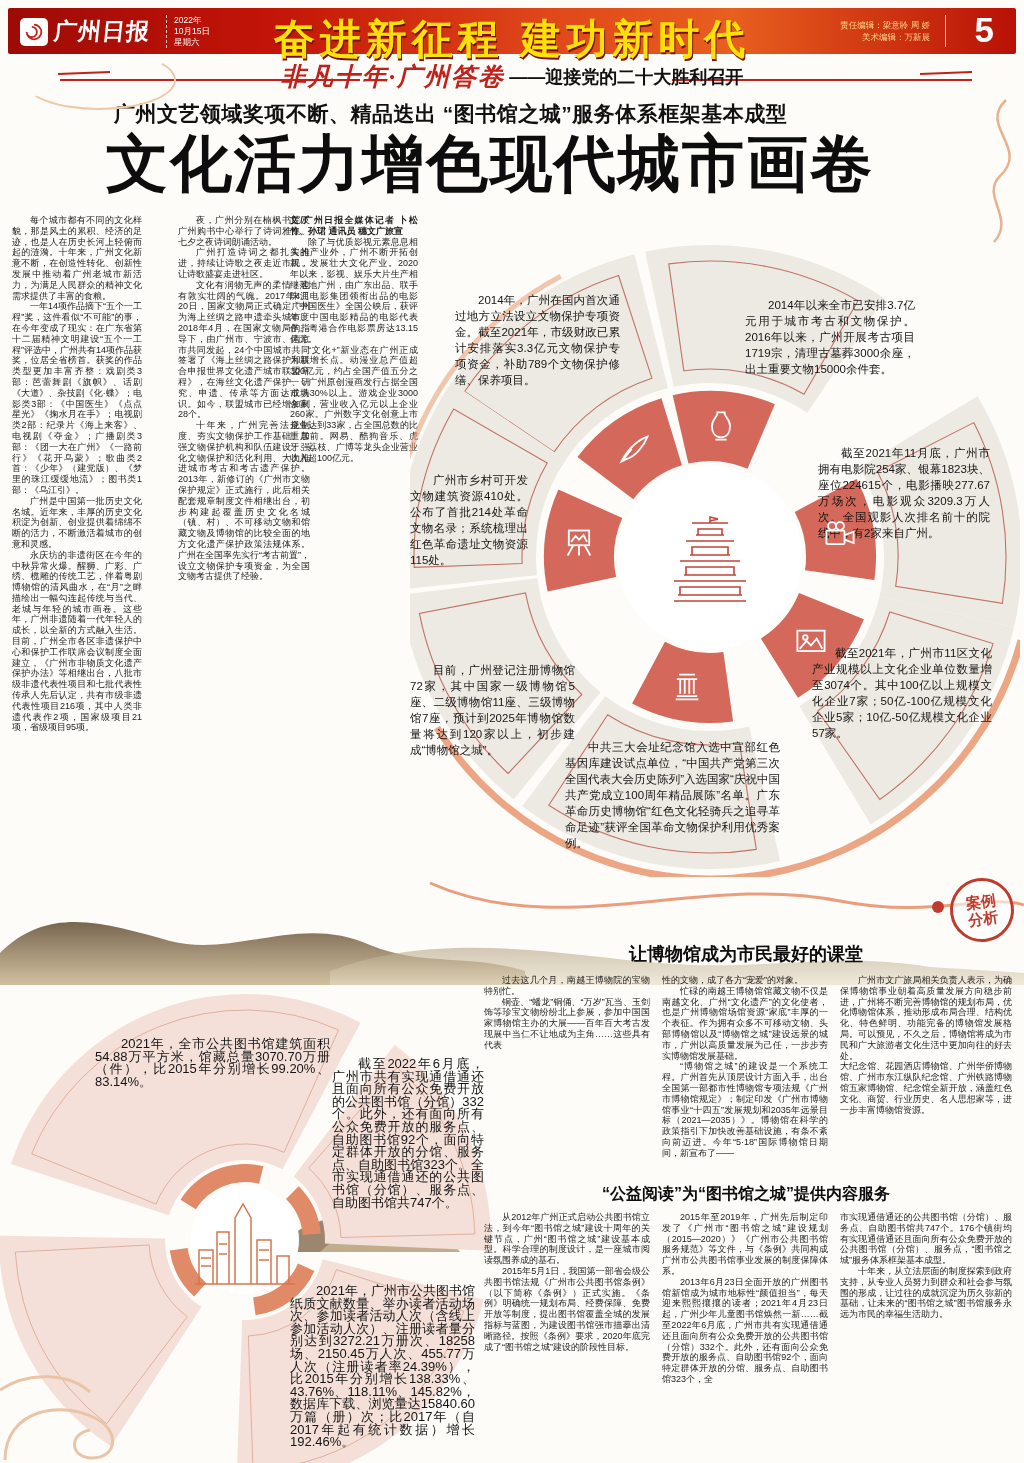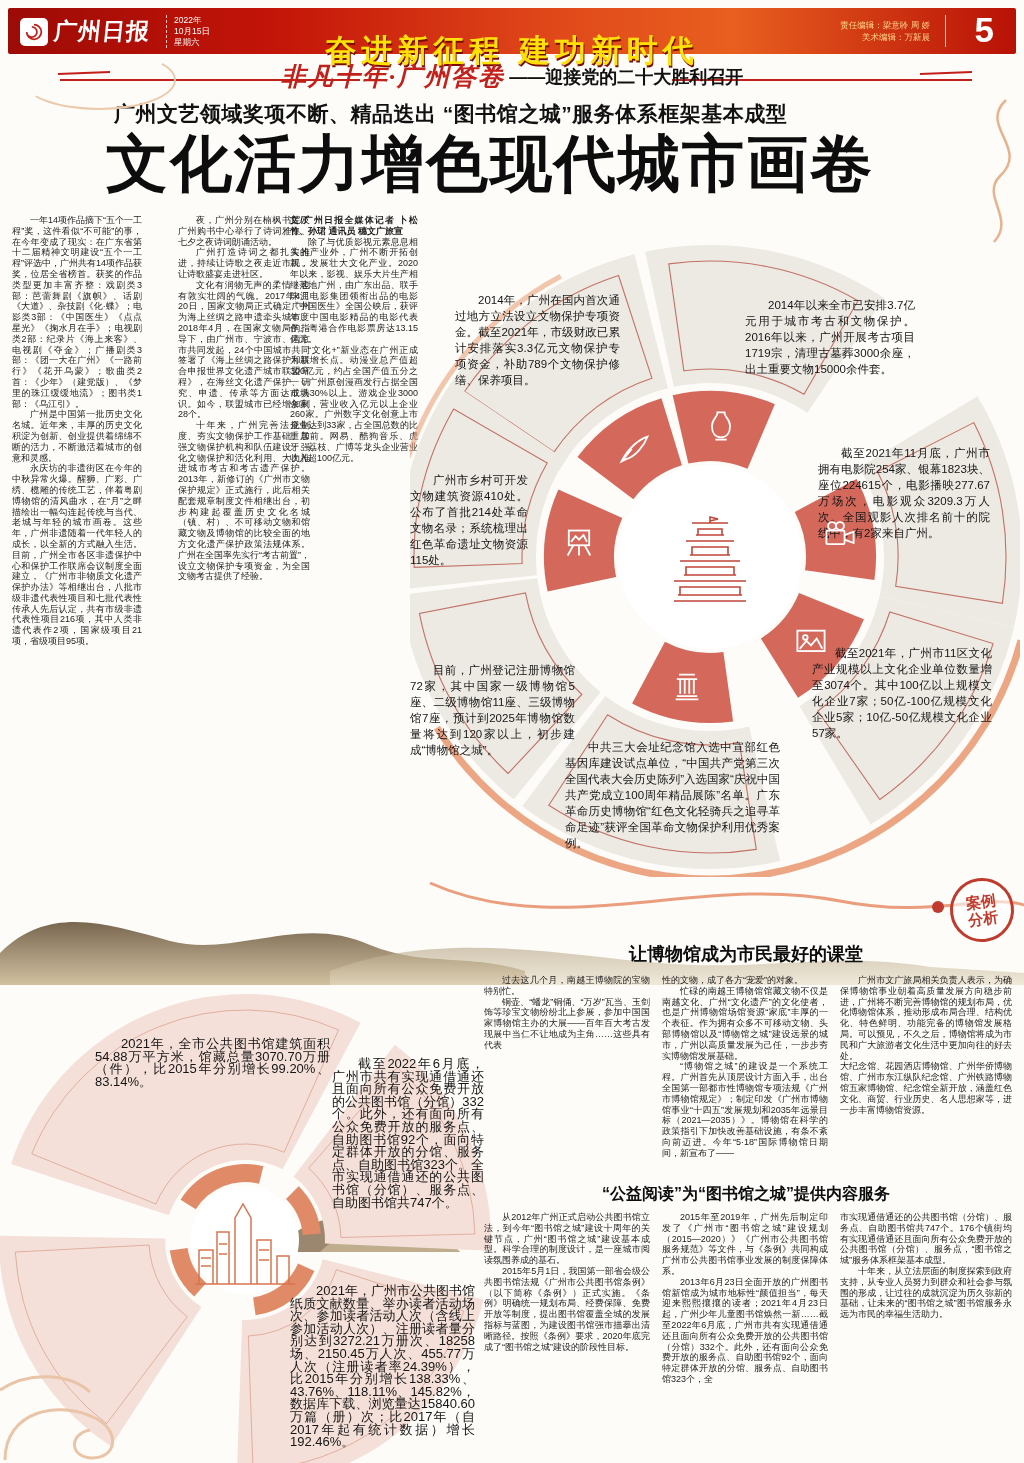--- a/index.html
+++ b/index.html
@@ -7,22 +7,22 @@
         font-family:"Liberation Sans", sans-serif;color:#1c1c1c;}
   
   .banner{position:absolute;left:8px;top:8px;width:1008px;height:46px;border-radius:2px;
     background:linear-gradient(90deg,#9d0b06,#c31408 26%,#e0481a 54%,#e85f1f 72%,#b81106);}
   .logo{position:absolute;left:12px;top:8px;display:flex;align-items:center;gap:6px;}
   .logo-mark{width:28px;height:28px;background:#fff;border-radius:5px;display:flex;align-items:center;justify-content:center;}
   .logo-text{color:#fff;font-size:23px;font-weight:700;transform:skewX(-6deg);letter-spacing:1px;
     font-family:"Liberation Serif", serif;}
   .date-block{position:absolute;left:158px;top:7px;border-left:1px dashed rgba(255,255,255,.75);
     padding-left:7px;color:#fff;font-size:8.5px;line-height:11px;}
-  .banner-title{position:absolute;left:50%;top:22px;transform:translateX(-50%);white-space:nowrap;
-    font-size:31px;font-weight:900;color:#ffe10a;letter-spacing:5px;text-shadow:1px 2px 0 #7a0b00;}
+  .banner-title{position:absolute;left:50%;top:4px;transform:translateX(-50%);white-space:nowrap;
+    font-size:41px;font-weight:900;color:#ffe10a;letter-spacing:5px;text-shadow:1px 2px 0 #7a0b00;}
   .editors{position:absolute;right:86px;top:11px;text-align:right;font-size:8.5px;line-height:12px;color:#ffd98c;}
   .page-divider{position:absolute;right:70px;top:7px;bottom:7px;width:1px;background:rgba(255,255,255,.75);}
   .pageno{position:absolute;right:22px;top:2px;font-size:35px;font-weight:900;color:#fff;}
   
   .subbanner{position:absolute;left:0;top:60px;width:1024px;height:36px;text-align:center;}
   .sub-cn{font-family:"Liberation Serif", serif;font-style:italic;font-weight:900;font-size:25px;color:#c2201a;letter-spacing:2px;vertical-align:middle;}
   .sub-rest{font-weight:900;font-size:18px;color:#111;vertical-align:middle;}
   .rule{position:absolute;background:#c2201a;height:2px;}
   
   .kicker{position:absolute;left:114px;top:100px;font-size:21px;font-weight:800;color:#111;letter-spacing:.5px;}
@@ -95,20 +95,21 @@
   </div>
 
   <div class="kicker">广州文艺领域奖项不断、精品迭出 “图书馆之城”服务体系框架基本成型</div>
   <div class="main-title">文化活力增色现代城市画卷</div>
   <svg class="swirl-svg" style="position:absolute;left:972px;top:96px;" width="50" height="150">
     <path d="M34,4 C6,30 58,52 28,80 C8,100 44,122 22,146" fill="none" stroke="#e8b28d" stroke-width="2.5"></path>
   </svg>
   <div class="swirl" style="left:22px;top:50px;width:150px;height:56px;"></div>
 
   <div class="bodycol bodytext" style="left:12px;width:130px;">
+    <p>每个城市都有不同的文化样貌，那是风土的累积、经济的足迹，也是人在历史长河上轻俯而起的涟漪。十年来，广州文化新意不断，在创造性转化、创新性发展中推动着广州老城市新活力，为满足人民群众的精神文化需求提供了丰富的食粮。</p>
     <p>一年14项作品摘下“五个一工程”奖，这件看似“不可能”的事，在今年变成了现实：在广东省第十二届精神文明建设“五个一工程”评选中，广州共有14项作品获奖，位居全省榜首。获奖的作品类型更加丰富齐整：戏剧类3部：芭蕾舞剧《旗帜》、话剧《大道》、杂技剧《化·蝶》；电影类3部：《中国医生》《点点星光》《掬水月在手》；电视剧类2部：纪录片《海上来客》、电视剧《夺金》；广播剧类3部：《团一大在广州》《一路前行》《花开乌蒙》；歌曲类2首：《少年》（建党版）、《梦里的珠江缓缓地流》；图书类1部：《乌江引》。</p>
     <p>广州是中国第一批历史文化名城。近年来，丰厚的历史文化积淀为创新、创业提供着绵绵不断的活力，不断激活着城市的创意和灵感。</p>
     <p>永庆坊的非遗街区在今年的中秋异常火爆。醒狮、广彩、广绣、榄雕的传统工艺，伴着粤剧博物馆的清风曲水，在“月”之畔描绘出一幅勾连起传统与当代、老城与年轻的城市画卷。这些年，广州非遗随着一代年轻人的成长，以全新的方式融入生活。目前，广州全市各区非遗保护中心和保护工作联席会议制度全面建立，《广州市非物质文化遗产保护办法》等相继出台，八批市级非遗代表性项目和七批代表性传承人先后认定，共有市级非遗代表性项目216项，其中人类非遗代表作2项，国家级项目21项，省级项目95项。</p>
 
   </div>
   <div class="bodycol bodytext" style="left:150px;width:132px;margin-left:28px;">
     <p>夜，广州分别在楠枫书院及广州购书中心举行了诗词雅集、七夕之夜诗词朗诵活动。</p>
     <p>广州打造诗词之都扎实推进，持续让诗歌之夜走近市民、让诗歌盛宴走进社区。</p>
     <p>文化有润物无声的柔情，也有敦实壮阔的气魄。2017年4月20日，国家文物局正式确定广州为海上丝绸之路申遗牵头城市。2018年4月，在国家文物局的指导下，由广州市、宁波市、南京市共同发起，24个中国城市共同签署了《海上丝绸之路保护和联合申报世界文化遗产城市联盟章程》，在海丝文化遗产保护、研究、申遗、传承等方面达成共识。如今，联盟城市已经增加到28个。</p>
     <p>十年来，广州完善法规制度、夯实文物保护工作基础、加强文物保护机构和队伍建设、强化文物保护和活化利用、大力推进城市考古和考古遗产保护。2013年，新修订的《广州市文物保护规定》正式施行，此后相关配套规章制度文件相继出台，初步构建起覆盖历史文化名城（镇、村）、不可移动文物和馆藏文物及博物馆的比较全面的地方文化遗产保护政策法规体系。广州在全国率先实行“考古前置”，设立文物保护专项资金，为全国文物考古提供了经验。</p>

